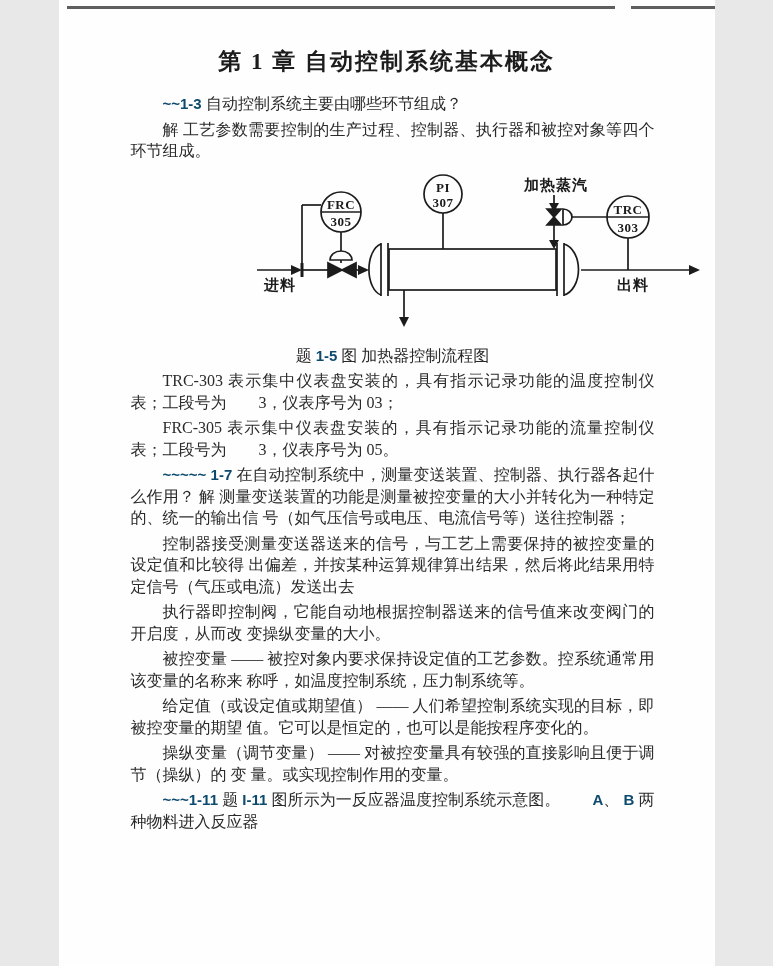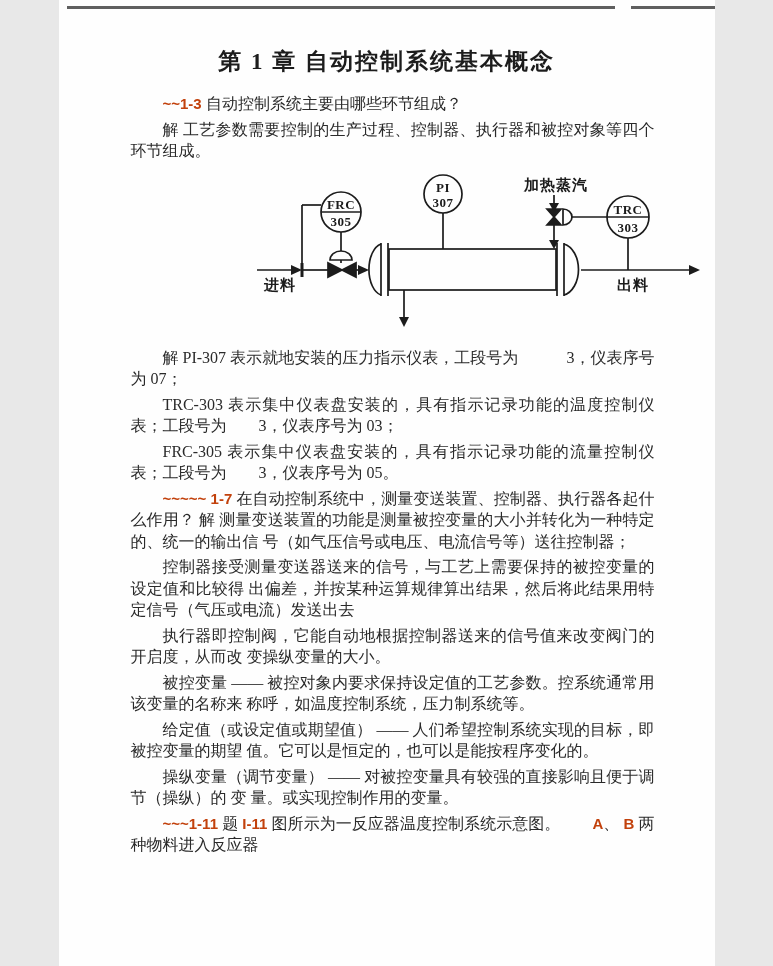--- a/index.html
+++ b/index.html
@@ -30,21 +30,21 @@
     line-height:21.5px;
   }
   .text-block.intro{margin-top:16px;}
   p.para{margin:4px 0 0 0;padding:0;text-align:justify;}
   p.para.ind{text-indent:2em;}
   p.para.ctr{text-align:center;text-indent:0;margin-top:2px;}
   p.para .b{
     font-weight:bold;
     font-family:"Liberation Sans","DejaVu Sans",sans-serif;
     font-size:15px;
-    color:#c2410c;
+    color:#0c4a6e;
   }
   .figure-wrap{position:relative;width:773px;height:176px;margin-top:5px;}
   svg text{fill:#1b1b1b;}
   svg .cjk-label{
     font-family:"Liberation Serif","DejaVu Serif",serif;
     font-size:15px;font-weight:bold;letter-spacing:1px;
   }
   svg .inst-label{
     font-family:"Liberation Serif","DejaVu Serif",serif;
     font-size:13px;font-weight:bold;letter-spacing:0.5px;
@@ -143,21 +143,21 @@
       <text class="inst-label" x="282" y="42" text-anchor="middle">FRC</text>
       <text class="inst-label" x="282" y="59" text-anchor="middle">305</text>
       <text class="inst-label" x="384" y="25" text-anchor="middle">PI</text>
       <text class="inst-label" x="384" y="40" text-anchor="middle">307</text>
       <text class="inst-label" x="569" y="47" text-anchor="middle">TRC</text>
       <text class="inst-label" x="569" y="65" text-anchor="middle">303</text>
     </svg>
   </div>
 
   <div class="text-block" id="answer-block">
-      <p class="para ind"><span>解 PI-307 表示就地安装的压力指示仪表，工段号为　　　3，仪表序号为 07；</span></p>
+      <p class="para ctr"><span>题 </span><span class="b">1-5</span><span> 图 加热器控制流程图</span></p>
       <p class="para ind"><span>TRC-303 表示集中仪表盘安装的，具有指示记录功能的温度控制仪表；工段号为　　3，仪表序号为 03；</span></p>
       <p class="para ind"><span>FRC-305 表示集中仪表盘安装的，具有指示记录功能的流量控制仪表；工段号为　　3，仪表序号为 05。</span></p>
       <p class="para ind"><span class="b">~~~~~ 1-7 </span><span>在自动控制系统中，测量变送装置、控制器、执行器各起什么作用？ 解 测量变送装置的功能是测量被控变量的大小并转化为一种特定的、统一的输出信 号（如气压信号或电压、电流信号等）送往控制器；</span></p>
       <p class="para ind"><span>控制器接受测量变送器送来的信号，与工艺上需要保持的被控变量的设定值和比较得 出偏差，并按某种运算规律算出结果，然后将此结果用特定信号（气压或电流）发送出去</span></p>
       <p class="para ind"><span>执行器即控制阀，它能自动地根据控制器送来的信号值来改变阀门的开启度，从而改 变操纵变量的大小。</span></p>
       <p class="para ind"><span>被控变量 —— 被控对象内要求保持设定值的工艺参数。控系统通常用该变量的名称来 称呼，如温度控制系统，压力制系统等。</span></p>
       <p class="para ind"><span>给定值（或设定值或期望值） —— 人们希望控制系统实现的目标，即被控变量的期望 值。它可以是恒定的，也可以是能按程序变化的。</span></p>
       <p class="para ind"><span>操纵变量（调节变量） —— 对被控变量具有较强的直接影响且便于调节（操纵）的 变 量。或实现控制作用的变量。</span></p>
       <p class="para ind"><span class="b">~~~1-11 </span><span>题 </span><span class="b">I-11 </span><span>图所示为一反应器温度控制系统示意图。　　</span><span class="b">A</span><span>、 </span><span class="b">B </span><span>两种物料进入反应器</span></p>
     </div>

